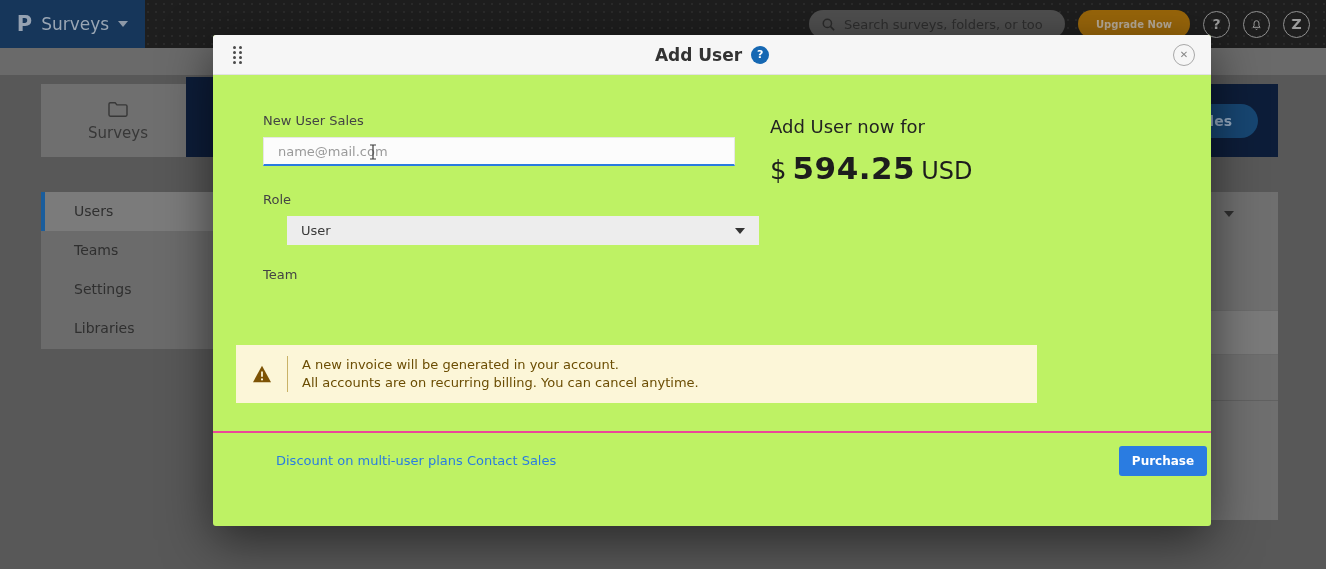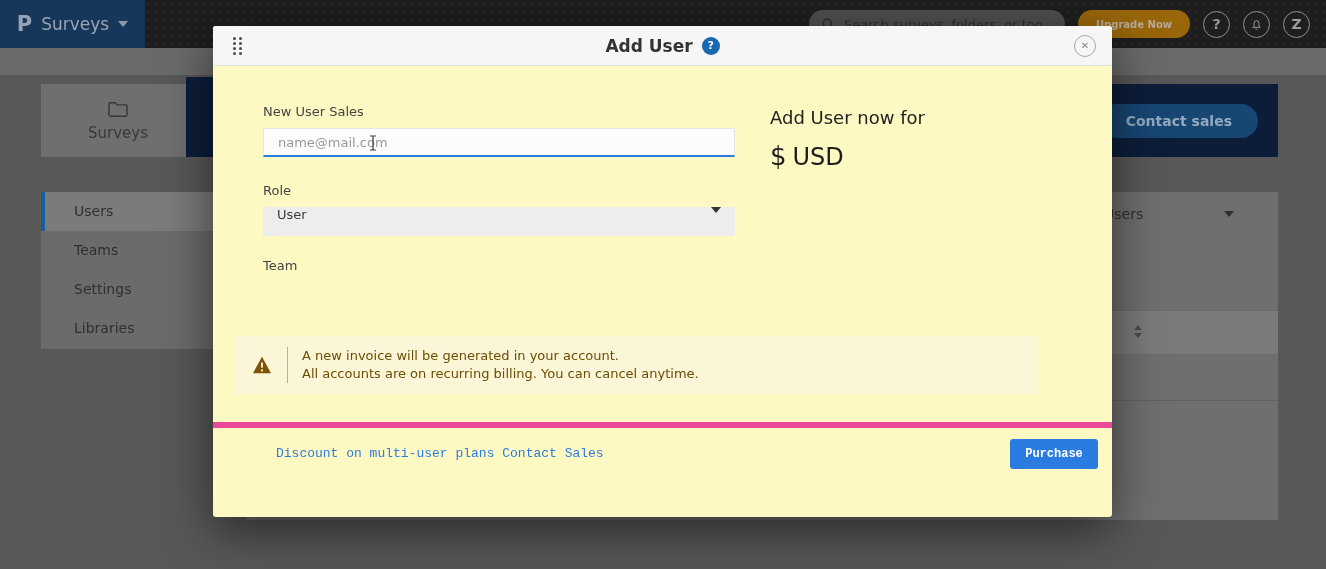--- a/index.html
+++ b/index.html
@@ -49,21 +49,21 @@
   .users-dd .caret-down { border-top-color:#2f2f2f; }
   .table-head { position:absolute; left:0; top:118px; width:1032px; height:45px; background:#7a7a7a;
     border-top:1px solid rgba(0,0,0,.12); border-bottom:1px solid rgba(0,0,0,.12); }
   .sort-icon { position:absolute; left:888px; top:14px; display:flex; flex-direction:column; gap:3px; }
   .sort-icon b { width:0; height:0; border-left:4px solid transparent; border-right:4px solid transparent; }
   .sort-icon b.up { border-bottom:5px solid #4a4a4a; }
   .sort-icon b.dn { border-top:5px solid #4a4a4a; }
   .row-line { position:absolute; left:0; top:208px; width:1032px; height:1px; background:rgba(0,0,0,.12); }
 
   
-  .modal { position:absolute; left:213px; top:26px; width:899px; height:491px; background:#fef9c3;
+  .modal { position:absolute; left:213px; top:35px; width:998px; height:491px; background:#bef264;
     border-radius:3px; box-shadow:0 14px 50px rgba(0,0,0,.55); z-index:2; }
   .modal-header { height:40px; background:#f6f6f6; border-bottom:1px solid #e2e2e2; border-radius:3px 3px 0 0;
     display:flex; align-items:center; position:relative; }
   .drag-handle { position:absolute; left:20px; display:grid; grid-template-columns:3px 3px; gap:2px 3px; cursor:grab; }
   .drag-handle i { width:3px; height:3px; background:#4a4a4a; border-radius:50%; }
   .modal-title-wrap { margin:0 auto; display:flex; align-items:center; gap:9px; }
   .modal-title { font-size:17px; font-weight:bold; color:#333; }
   .help-badge { width:18px; height:18px; border-radius:50%; background:#1668b3; color:#fff;
     font-size:11px; font-weight:bold; display:flex; align-items:center; justify-content:center; cursor:pointer; }
   .close-btn { position:absolute; right:16px; width:22px; height:22px; border:1px solid #a8a8a8;
@@ -73,39 +73,39 @@
   .modal-body { display:flex; padding:38px 49px 0 50px; }
   .form-col { width:472px; }
   .f-label { font-size:13px; color:#444; }
   .email-wrap { position:relative; margin-top:9px; }
   .email-input { width:472px; height:29px; background:#fcfcfc; border:1px solid #e6e6e6;
     border-bottom:2px solid #2a7ce1; font-size:13px; color:#555; padding:0 14px; font-family:inherit; outline:none; }
   .email-input::placeholder { color:#9a9a9a; opacity:1; }
   .ibeam { position:absolute; left:106px; top:7px; }
   .mt26 { margin-top:26px; } .mt22 { margin-top:22px; }
   .select-box { margin-top:9px; width:472px; height:29px; background:#ededed; display:flex;
-    justify-content:space-between; padding:0 14px; font-size:13px; color:#3a3a3a; cursor:pointer; }
+    align-items:center; justify-content:space-between; padding:0 14px; font-size:13px; color:#3a3a3a; cursor:pointer;margin-left:24px; }
   .select-box .caret-down { border-top-color:#333; border-left-width:5px; border-right-width:5px; border-top-width:6px; }
 
   .price-col { width:293px; margin-left:35px; padding-top:3px; }
   .price-heading { font-size:18px; color:#222; }
   .price-line { margin-top:13px; display:flex; align-items:baseline; gap:6px; color:#1d1d1d; }
   .cur-sym { font-size:26px; } .amount { font-size:31px; font-weight:bold; letter-spacing:.5px; }
   .cur-code { font-size:24px; }
   .price-rows { margin-top:19px; }
   .price-row { display:flex; justify-content:space-between; font-size:13px; color:#333; margin-top:17px; }
   .price-row:first-child { margin-top:0; }
 
   .warning { margin:63px 0 12px 23px; width:801px; height:58px; background:#fcf6d8; display:flex;
     align-items:center; padding-left:16px; }
   .warn-divider { width:1px; height:36px; background:#c9b267; margin:0 14px 0 15px; }
   .warn-text { font-size:13px; line-height:18px; color:#6b4d03; }
 
-  .modal-footer { margin-top:28px; height:57px; border-top:6px solid #ec4899; display:flex;
-    align-items:center; padding:0 14px 0 63px;font-family:Liberation Mono, monospace; }
+  .modal-footer { margin-top:28px; height:57px; border-top:2px solid #ec4899; display:flex;
+    align-items:center; padding:0 4px 0 63px; }
   .footer-link { color:#2a7ce1; font-size:13px; cursor:pointer; text-decoration:none; }
   .purchase-btn { margin-left:auto; width:88px; height:30px; background:#2a7ce1; color:#fff;
     border:none; border-radius:3px; font-size:12px; font-weight:bold; font-family:inherit; cursor:pointer; }
 </style>
 </head>
 <body>
 
 <div class="screen">
 
   <header class="nav">
@@ -210,20 +210,21 @@
           <span class="caret-down"></span>
         </div>
 
         <div class="f-label mt22">Team</div>
       </div>
 
       <div class="price-col">
         <div class="price-heading">Add User now for</div>
         <div class="price-line">
           <span class="cur-sym">$</span>
+          <span class="amount">594.25</span>
           <span class="cur-code">USD</span>
         </div>
       </div>
     </div>
 
     <div class="warning">
       <svg width="20" height="18" viewBox="0 0 24 22">
         <path d="M12 1 L23 21 H1 Z" fill="#7d5305"></path>
         <line x1="12" y1="8" x2="12" y2="14.5" stroke="#fcf6d8" stroke-width="2.2"></line>
         <circle cx="12" cy="17.6" r="1.3" fill="#fcf6d8"></circle>

